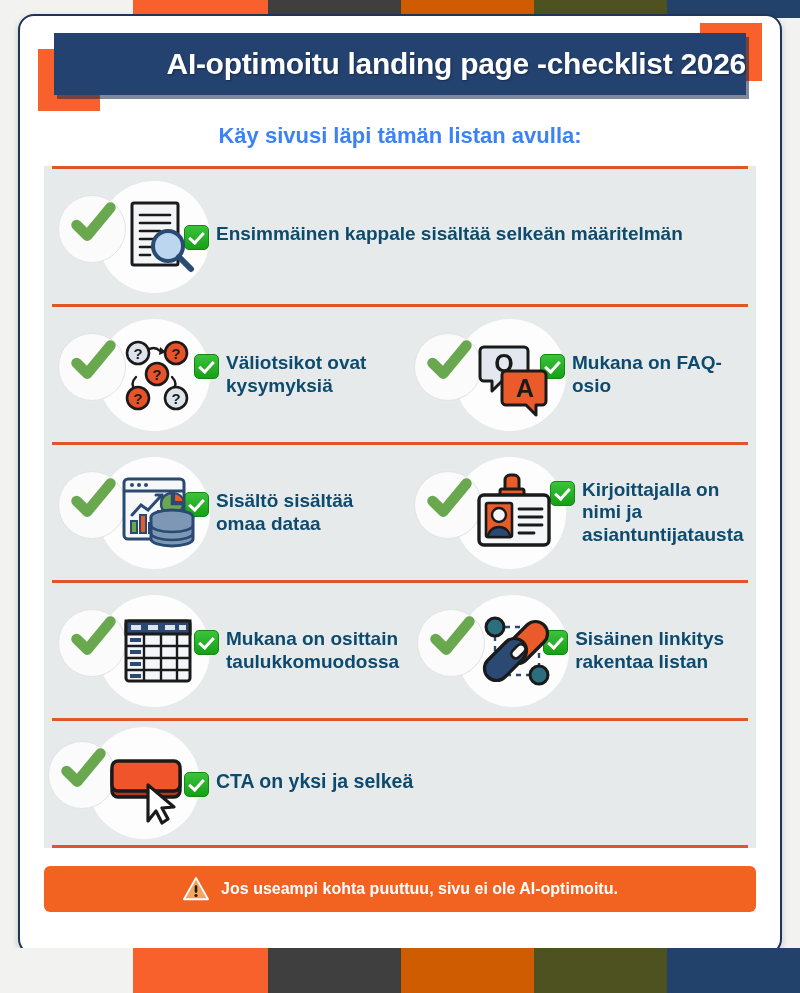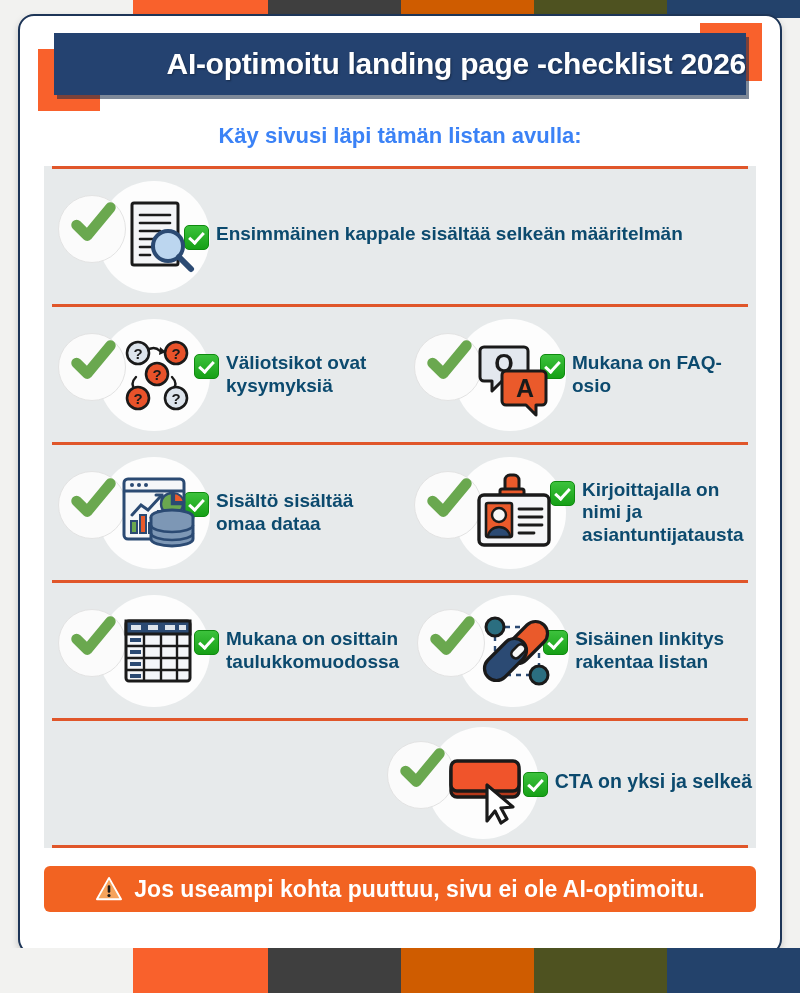--- a/index.html
+++ b/index.html
@@ -111,21 +111,21 @@
   .sep {
     height: 3px;
     background: #e0562a;
     margin: 0 8px;
   }
   .row {
     display: flex;
     align-items: center;
     min-height: 135px;
   }
-  .row.single { justify-content: flex-end; min-height: 122px; }
+  .row.single { justify-content: flex-start; min-height: 122px; }
   .cell {
     flex: 1 1 50%;
     display: flex;
     align-items: center;
     padding: 6px 4px 6px 10px;
     box-sizing: border-box;
   }
   .cell.center { flex: 0 0 auto; padding-left: 0; }
 
   
@@ -215,21 +215,21 @@
     background: #f26322;
     border-radius: 6px;
     display: flex;
     align-items: center;
     justify-content: center;
     gap: 11px;
   }
   .warn-ico { flex: 0 0 auto; width: 28px; height: 26px; }
   .footer-text {
     color: #ffffff;
-    font-size: 23px;
+    font-size: 16px;
     font-weight: bold;
     white-space: nowrap;
   }
 </style>
 </head>
 <body>
 
 <div class="strip-row top">
   <div class="strip s0"></div>
   <div class="strip s1"></div>

